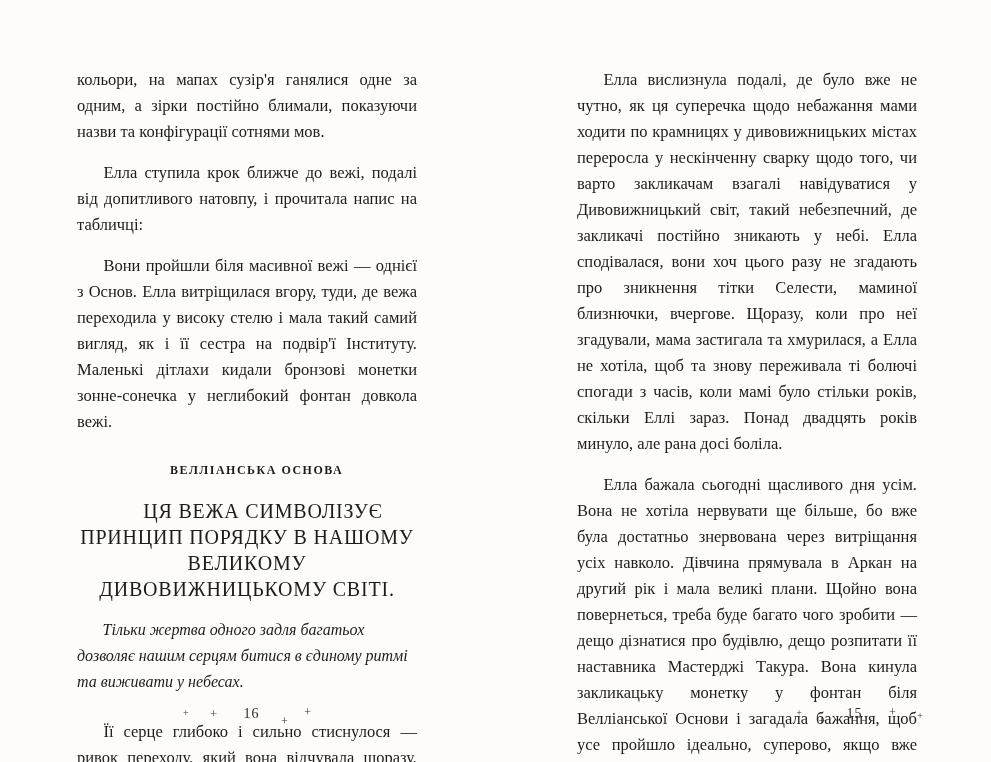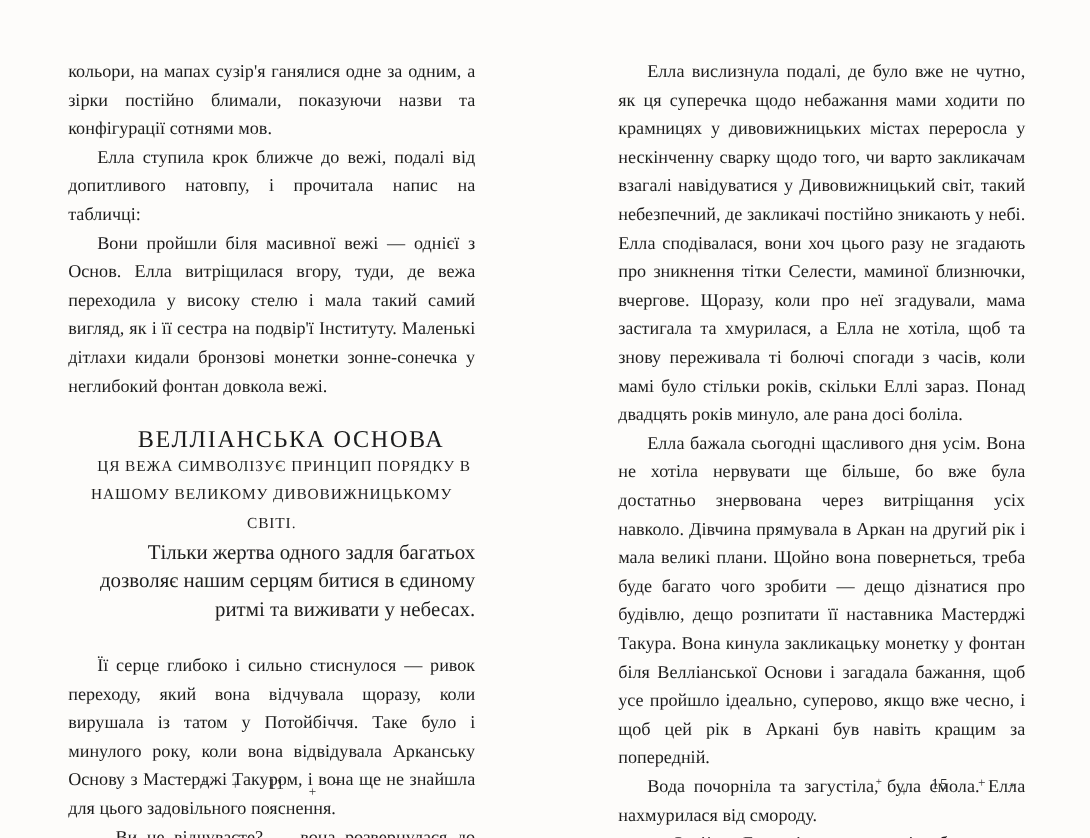--- a/index.html
+++ b/index.html
@@ -20,52 +20,53 @@
     top: 52px;
     width: 370px;
     font-size: 16.5px;
     line-height: 26px;
     text-align: justify;
   }
   .page-column.left  { left: 62px; }
   .page-column.right { left: 562px; }
 
   .page-column p {
-    margin: 0;
+    margin: 15px;
     text-indent: 1.6em;
   }
   .page-column p.no-indent {
     text-indent: 0;
   }
 
   .plaque {
     margin: 22px 0 24px 0;
     text-align: center;
     text-indent: 0;
   }
   .plaque-title {
-    font-weight: normal;
-    font-size: 22px;
+    font-weight: bold;
+    font-size: 12px;
     letter-spacing: 1.5px;
     margin: 0 0 10px 0;
     text-indent: 0;
     text-align: center;
   }
   .plaque-caps {
-    font-size: 14px;
+    font-size: 20px;
     letter-spacing: 0.8px;
     margin: 0 0 10px 0;
     text-indent: 0;
     text-transform: uppercase;
   }
   .plaque-motto {
-    font-size: 19px;
+    font-style: italic;
+    font-size: 16px;
     margin: 0;
     text-indent: 0;
-    text-align: right;
+    text-align: left;
   }
 
   .footer {
     position: absolute;
     top: 706px;
     width: 370px;
     text-align: center;
     font-size: 14px;
     color: #2a2a2a;
   }
@@ -112,21 +113,21 @@
   <div class="page-column right">
     <p>Елла вислизнула подалі, де було вже не чутно, як ця суперечка щодо небажання мами ходити по крамницях у дивовижницьких містах переросла у нескінченну сварку щодо того, чи варто закликачам взагалі навідуватися у Дивовижницький світ, такий небезпечний, де закликачі постійно зникають у небі. Елла сподівалася, вони хоч цього разу не згадають про зникнення тітки Селести, маминої близнючки, вчергове. Щоразу, коли про неї згадували, мама застигала та хмурилася, а Елла не хотіла, щоб та знову переживала ті болючі спогади з часів, коли мамі було стільки років, скільки Еллі зараз. Понад двадцять років минуло, але рана досі боліла.</p>
     <p>Елла бажала сьогодні щасливого дня усім. Вона не хотіла нервувати ще більше, бо вже була достатньо знервована через витріщання усіх навколо. Дівчина прямувала в Аркан на другий рік і мала великі плани. Щойно вона повернеться, треба буде багато чого зробити — дещо дізнатися про будівлю, дещо розпитати її наставника Мастерджі Такура. Вона кинула закликацьку монетку у фонтан біля Велліанської Основи і загадала бажання, щоб усе пройшло ідеально, суперово, якщо вже чесно, і щоб цей рік в Аркані був навіть кращим за попередній.</p>
     <p>Вода почорніла та загустіла, була смола. Елла нахмурилася від смороду.</p>
     <p>— О ні! — Елла підвела погляд і побачила, що дівчина приблизно її віку теж на неї дивиться. Вона</p>
   </div>
 
   <div class="footer left">
     <span class="ornament o1">+</span>
     <span class="ornament o2">+</span>
-    <span class="page-num">11</span>
+    <span class="page-num">16</span>
     <span class="ornament o3">+</span>
     <span class="ornament o4">+</span>
   </div>
 
   <div class="footer right">
     <span class="ornament o1">+</span>
     <span class="ornament o3">+</span>
     <span class="page-num">15</span>
     <span class="ornament o4">+</span>
     <span class="ornament o5">+</span>

